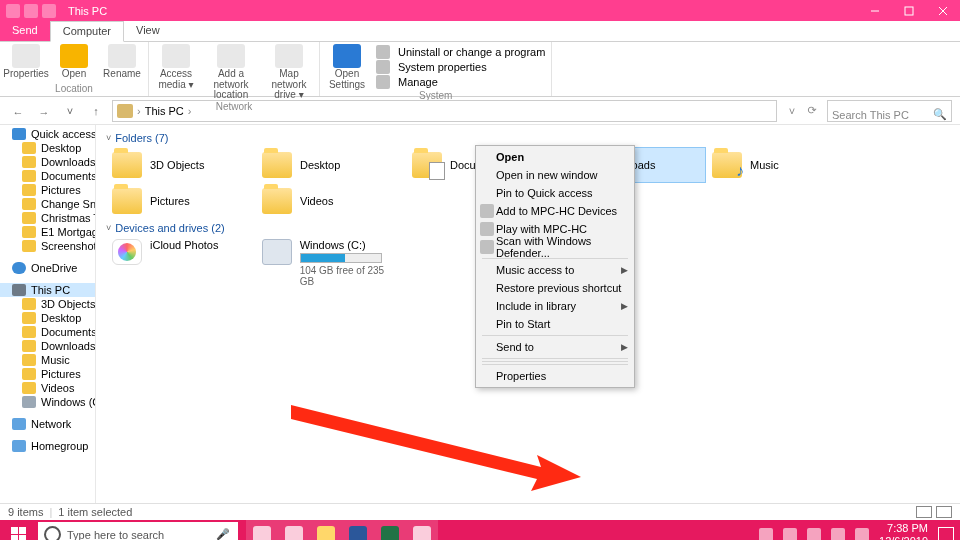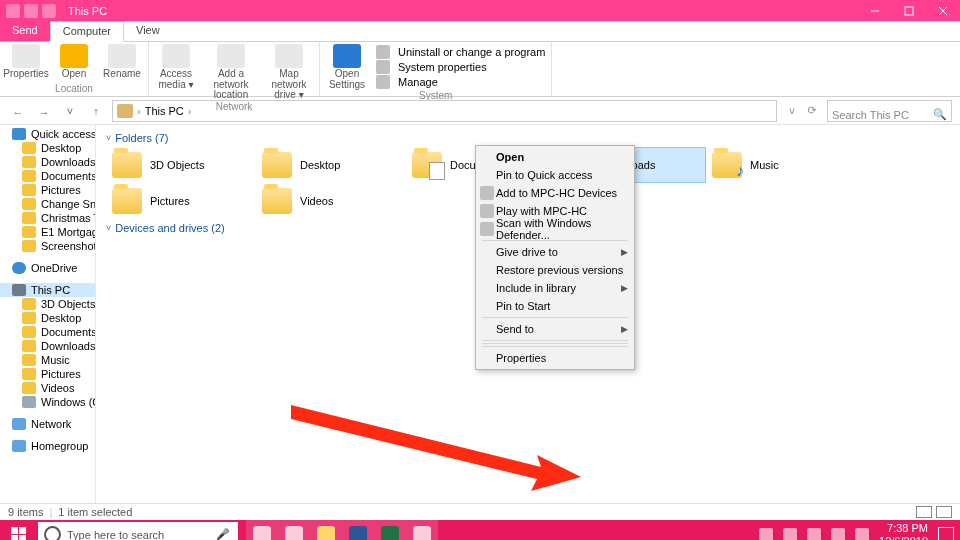--- a/index.html
+++ b/index.html
@@ -351,55 +351,76 @@
       <div class="folder-item">
           <div class="fico"></div>
           <span>Videos</span>
         </div>
     </div>
 
     <div class="section-head">
         <span class="chev">˅</span>
         <span>Devices and drives (2)</span>
       </div>
+    <div class="folder-grid">
+      <div class="drive-item">
+        <div class="icloud-ico">
+            <div></div>
+          </div>
+        <span>iCloud Photos</span>
+      </div>
+      <div class="drive-item">
+        <div class="dico"></div>
+        <div class="drive-info">
+          <span>Windows (C:)</span>
+          <div class="drive-bar">
+              <div class="fill" style="width:55%"></div>
+            </div>
+          <span class="drive-sub">104 GB free of 235 GB</span>
+        </div>
+      </div>
+    </div>
 
     <div class="arrow-wrap">
       <svg width="290" height="90">
           <polygon points="0,0 250,62 246,50 290,72 240,86 246,74 0,14" fill="#ff2a12"></polygon>
         </svg>
     </div>
   </div>
 </div>
 
 <div class="ctxmenu">
   <div class="row bold">
       <span>Open</span>
     </div>
   <div class="row">
+      <span>Open in new window</span>
+    </div>
+  <div class="row">
       <span>Pin to Quick access</span>
     </div>
   <div class="row">
       <div class="mico"></div>
       <span>Add to MPC-HC Devices</span>
     </div>
   <div class="row">
       <div class="mico"></div>
       <span>Play with MPC-HC</span>
     </div>
   <div class="row">
       <div class="mico"></div>
       <span>Scan with Windows Defender...</span>
     </div>
   <hr>
   <div class="row">
-      <span>Give drive to</span>
+      <span>Music access to</span>
       <span class="arrow">▶</span>
     </div>
   <div class="row">
-      <span>Restore previous versions</span>
+      <span>Restore previous shortcut</span>
     </div>
   <div class="row">
       <span>Include in library</span>
       <span class="arrow">▶</span>
     </div>
   <div class="row">
       <span>Pin to Start</span>
     </div>
   <hr>
   <div class="row">

